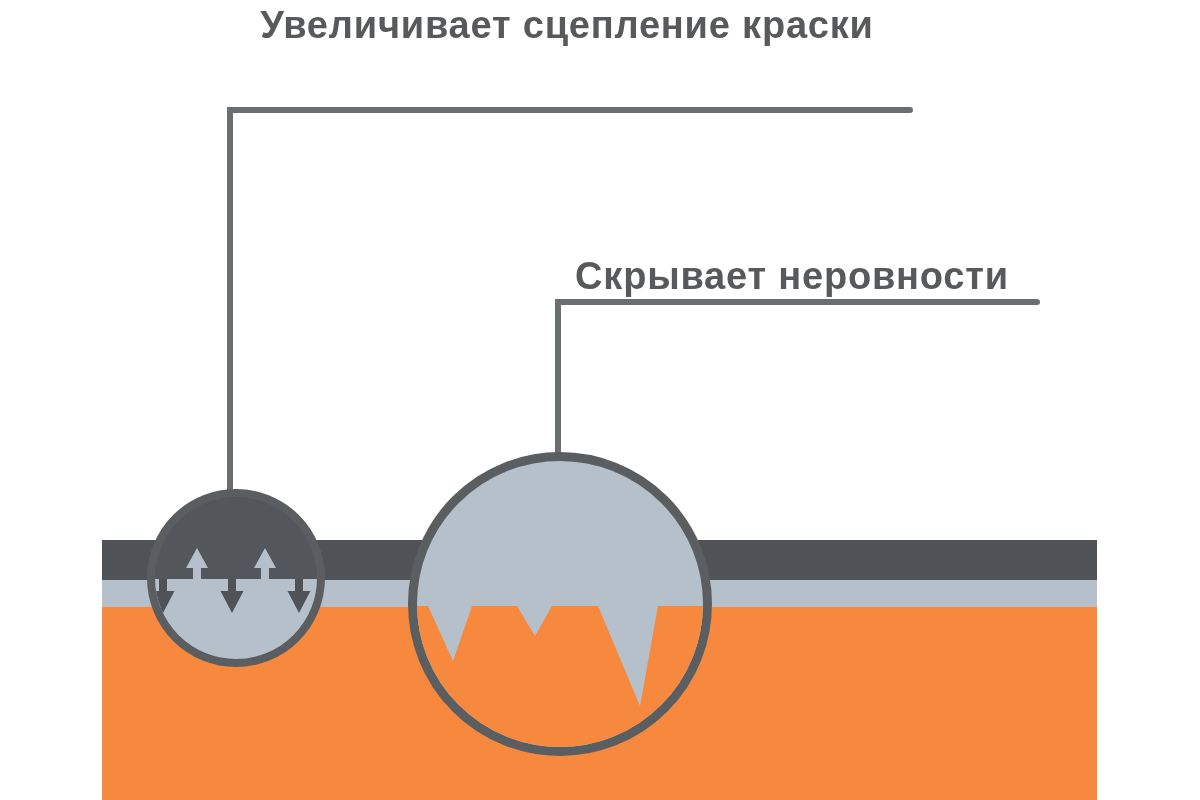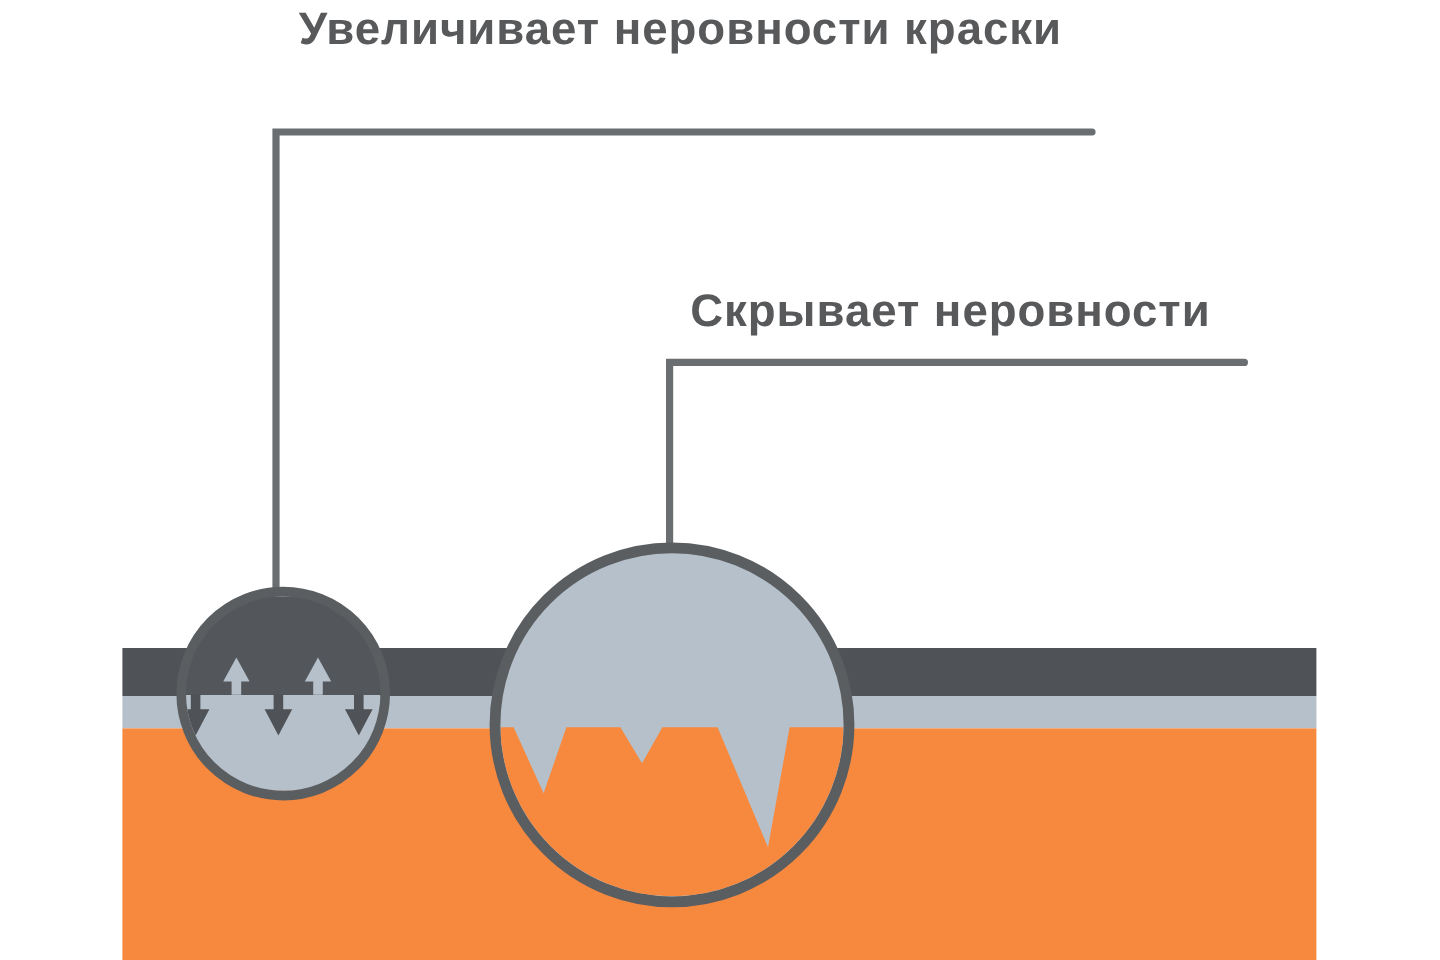--- a/index.html
+++ b/index.html
@@ -21,21 +21,21 @@
     position: absolute;
     color: #58595B;
     font-weight: bold;
     font-size: 38px;
     line-height: 48px;
     letter-spacing: 0.8px;
     text-align: center;
     white-space: nowrap;
   }
   .heading-1 { left: 167px; top: 1px;  width: 800px; }
-  .heading-2 { left: 492px; top: 236px; width: 600px; }
+  .heading-2 { left: 492px; top: 252px; width: 600px; }
 
   
   .leader-svg {
     position: absolute;
     left: 0; top: 0;
     width: 1200px; height: 800px;
     z-index: 2;
   }
 
   
@@ -73,21 +73,21 @@
     background: #B5C0CA;
   }
   .lens svg { display: block; }
 </style>
 </head>
 <body>
 
 <div class="canvas">
 
   <div class="heading heading-1">
-    <div>Увеличивает неровности краски</div>
+    <div>Увеличивает сцепление краски</div>
   </div>
 
   <div class="heading heading-2">Скрывает неровности</div>
 
   <div class="surface">
     <div class="layer layer-paint"></div>
     <div class="layer layer-primer"></div>
     <div class="layer layer-substrate"></div>
   </div>
 

